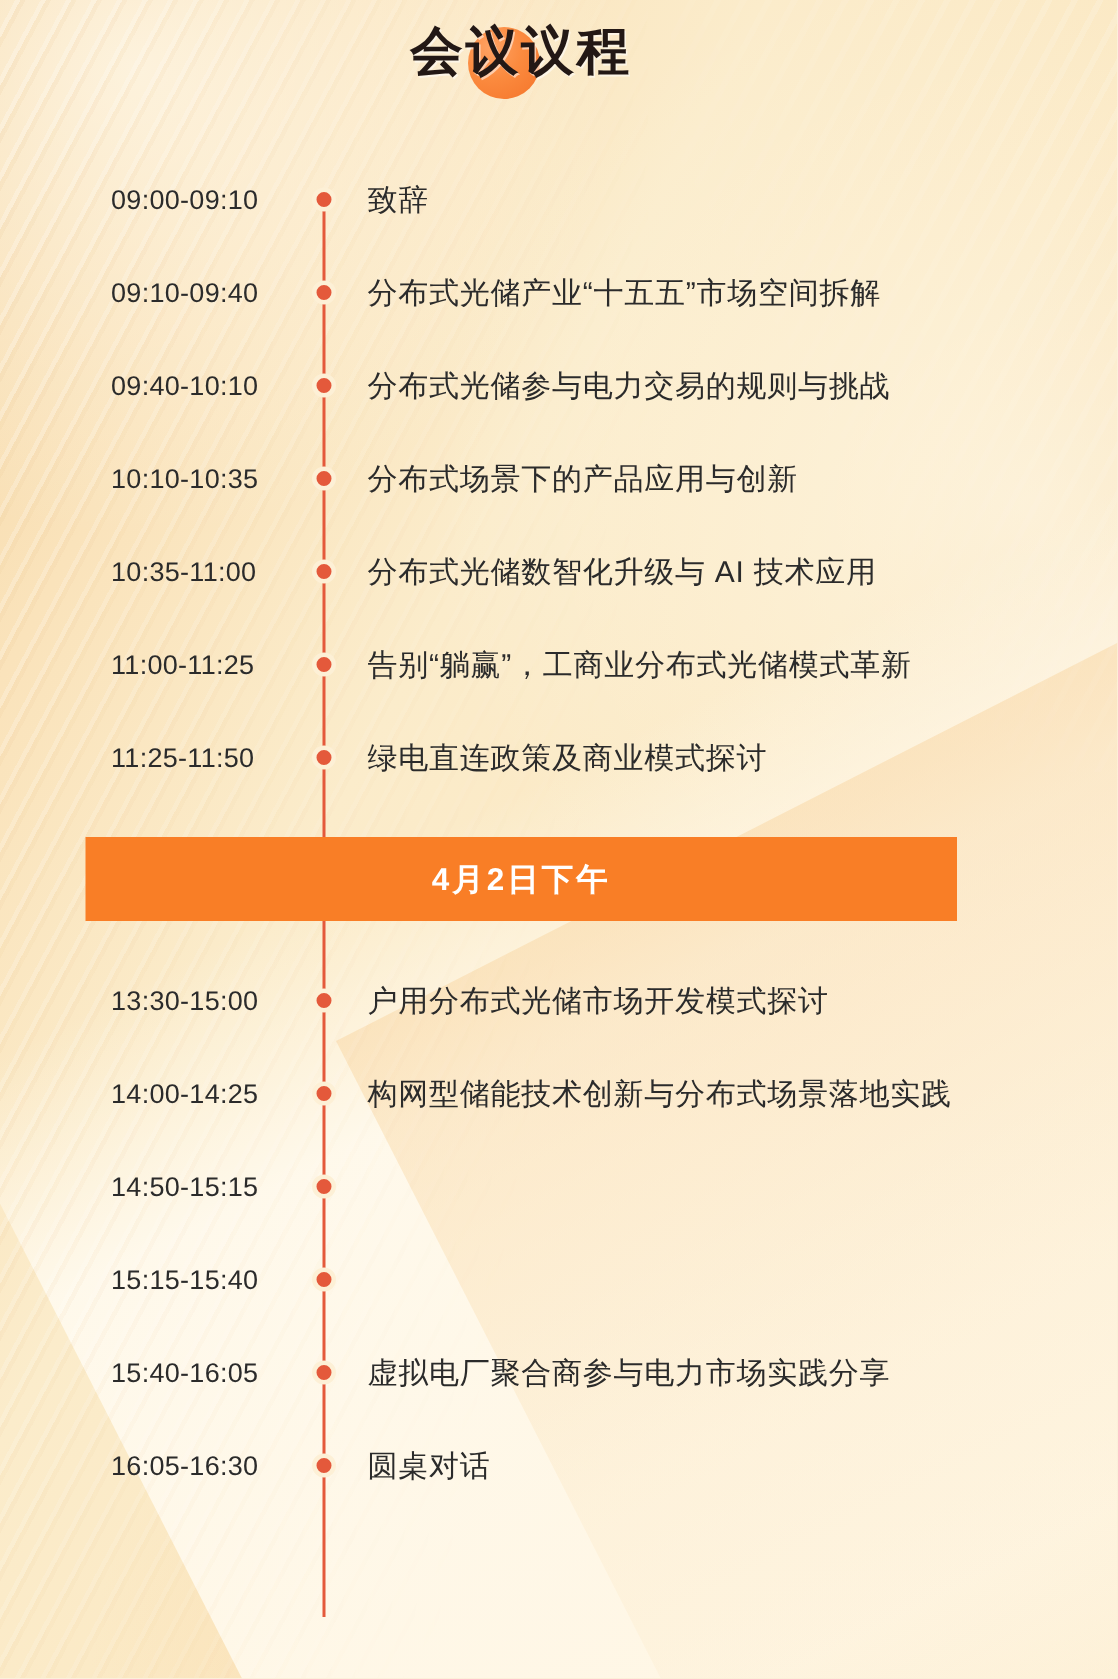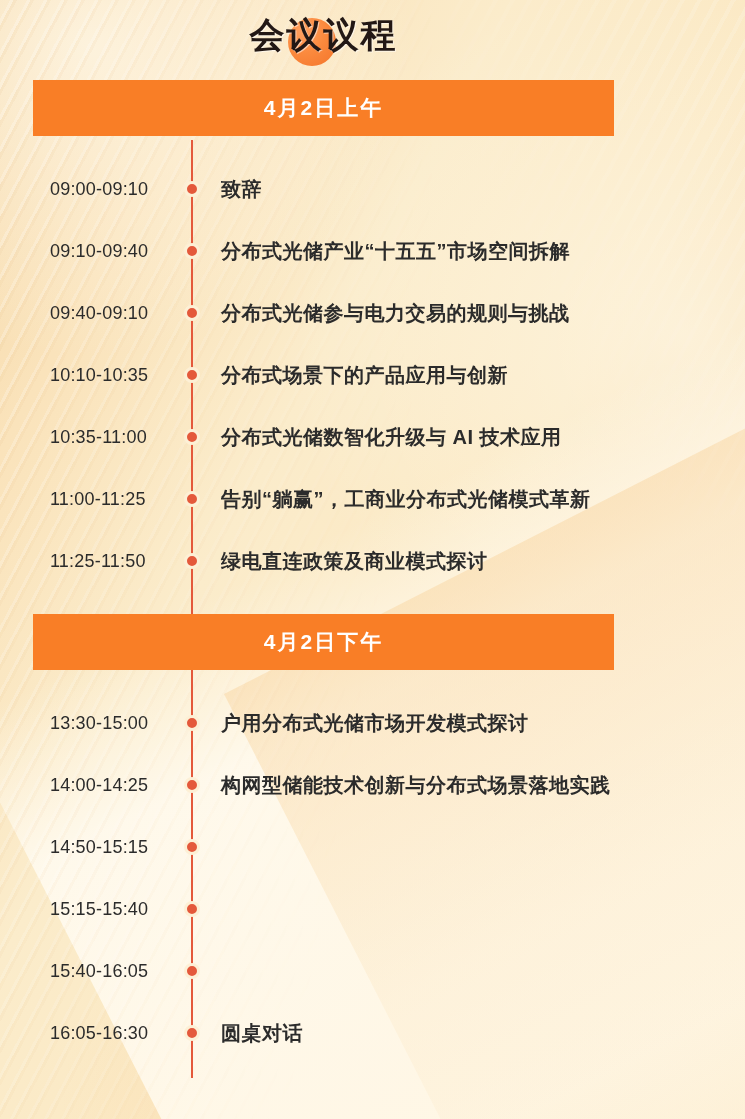--- a/index.html
+++ b/index.html
@@ -91,20 +91,21 @@
       rgba(255,255,255,.26) 15px);
     -webkit-mask-image: linear-gradient(240deg, rgba(0,0,0,.7) 0%, rgba(0,0,0,0) 70%);
     mask-image: linear-gradient(240deg, rgba(0,0,0,.7) 0%, rgba(0,0,0,0) 70%);
   }
 
   
   .content {
     position: relative;
     width: 647px;
     height: 1119px;
+    margin-left: 24px;
   }
 
   
   .title-wrap {
     position: relative;
     height: 80px;
   }
   .title-circle {
     position: absolute;
     left: 288px;
@@ -185,21 +186,21 @@
     border-radius: 50%;
     background: #e4593b;
     border: 3px solid #fdf0d6;
     box-sizing: border-box;
   }
   .row-topic {
     position: absolute;
     left: 221px;
     right: 20px;
     font-size: 20px;
-    font-weight: bold;
+    font-weight: normal;
     color: #2b2b2b;
     white-space: nowrap;
     letter-spacing: .5px;
   }
 
   .spacer-top  { height: 22px; }
   .spacer-mid  { height: 22px; }
   .spacer-gap  { height: 22px; }
 </style>
 </head>
@@ -216,39 +217,36 @@
 
   <div class="content">
 
     <div class="title-wrap">
       <div class="title-circle"></div>
       <div class="title-text">会议议程</div>
     </div>
 
     <div class="rail"></div>
 
-    <div class="section-bar">
-      <span>4月2日上午</span>
-    </div>
 
     <div class="spacer-top"></div>
 
     <div class="rows">
       <div class="row">
         <div class="row-time">09:00-09:10</div>
         <div class="row-dot"></div>
         <div class="row-topic">致辞</div>
       </div>
       <div class="row">
         <div class="row-time">09:10-09:40</div>
         <div class="row-dot"></div>
         <div class="row-topic">分布式光储产业“十五五”市场空间拆解</div>
       </div>
       <div class="row">
-        <div class="row-time">09:40-09:10</div>
+        <div class="row-time">09:40-10:10</div>
         <div class="row-dot"></div>
         <div class="row-topic">分布式光储参与电力交易的规则与挑战</div>
       </div>
       <div class="row">
         <div class="row-time">10:10-10:35</div>
         <div class="row-dot"></div>
         <div class="row-topic">分布式场景下的产品应用与创新</div>
       </div>
       <div class="row">
         <div class="row-time">10:35-11:00</div>
@@ -290,20 +288,21 @@
         <div class="row-time">14:50-15:15</div>
         <div class="row-dot"></div>
       </div>
       <div class="row">
         <div class="row-time">15:15-15:40</div>
         <div class="row-dot"></div>
       </div>
       <div class="row">
         <div class="row-time">15:40-16:05</div>
         <div class="row-dot"></div>
+        <div class="row-topic">虚拟电厂聚合商参与电力市场实践分享</div>
       </div>
       <div class="row">
         <div class="row-time">16:05-16:30</div>
         <div class="row-dot"></div>
         <div class="row-topic">圆桌对话</div>
       </div>
     </div>
 
   </div>
 </div>

